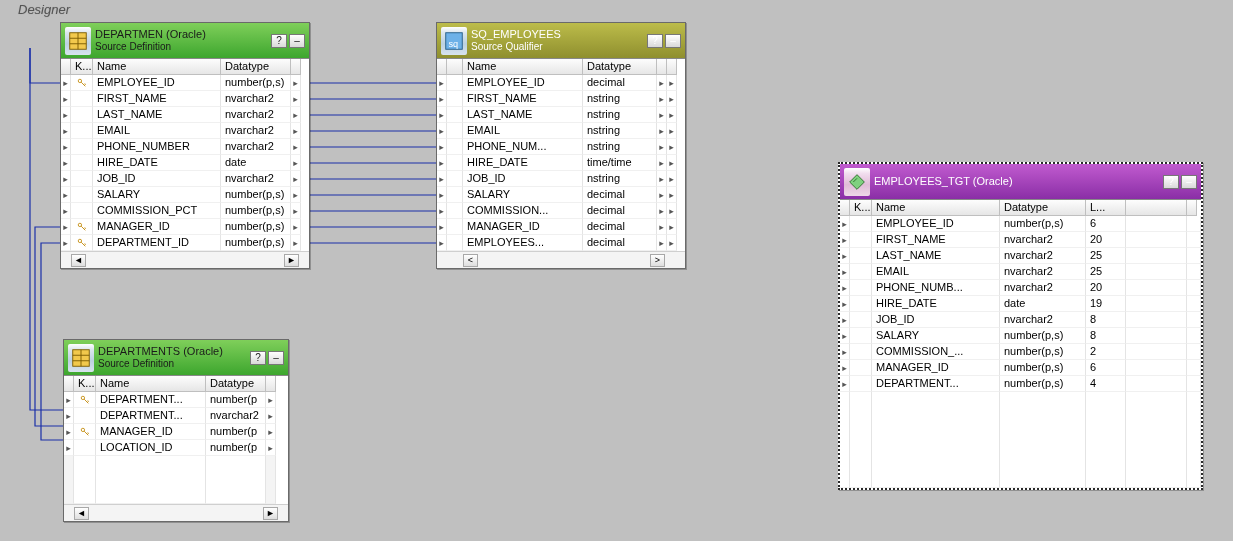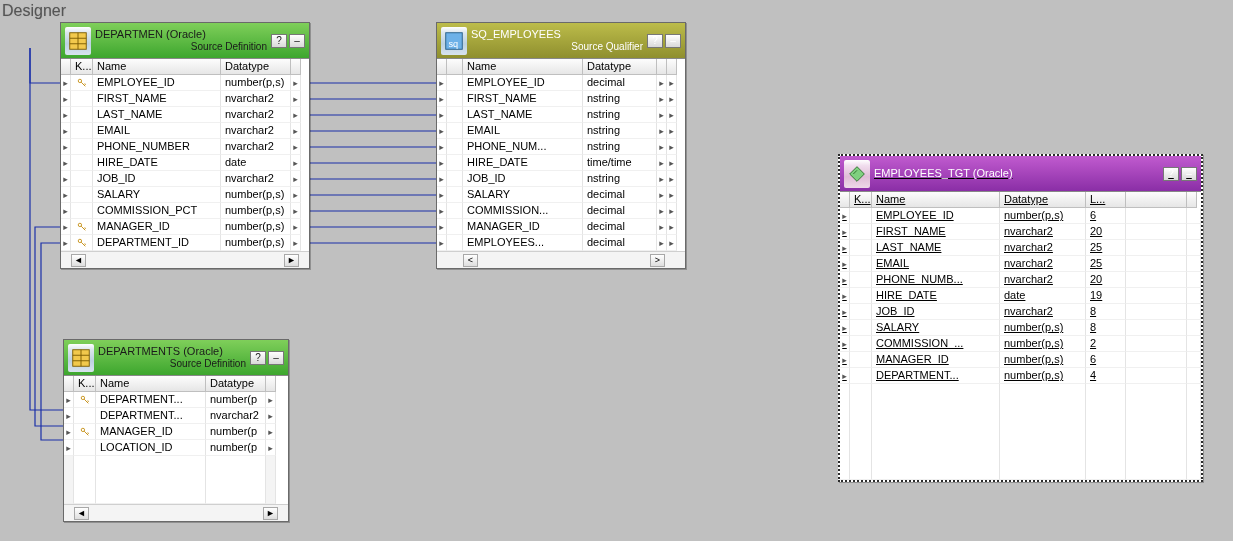--- a/index.html
+++ b/index.html
@@ -9,24 +9,25 @@
     font-family: Tahoma, Arial, sans-serif;
     font-size: 11px;
     position: relative;
     width: 1233px;
     height: 541px;
     overflow: hidden;
   }
   .designer-label {
     position: absolute;
     top: 2px;
-    left: 2px;
-    font-size: 16px;
+    left: 18px;
+    font-size: 13px;
     color: #555;
     text-shadow: 0 0 1px rgba(0,0,0,0.2);
+    font-style: italic;
   }
   svg.links {
     position: absolute;
     top: 0;
     left: 0;
     pointer-events: none;
   }
   .pane {
     position: absolute;
     border: 1px solid #6a6a6a;
@@ -50,21 +51,21 @@
     background: linear-gradient(#fff, #dce6ee 20%, #bcd1e0 60%, #d8e3ee);
     display: flex;
     align-items: center;
     justify-content: center;
     flex-shrink: 0;
   }
   .titlebar-ico.tgt { background: linear-gradient(#fff, #f1ddee 20%, #e0bcd7 60%, #eed8e8); }
   .titlebar-ico svg { width: 22px; height: 22px; }
   .title-txt { flex: 1; line-height: 1.2; }
   .title-txt .t1 { font-weight: normal; }
-  .title-txt .t2 { font-weight: normal; font-size: 10px; text-align: right; }
+  .title-txt .t2 { font-weight: normal; font-size: 10px; }
   .title-btns { display: flex; gap: 2px; }
   .title-btns .btn {
     width: 16px; height: 14px;
     border: 1px solid #777;
     background: linear-gradient(#fff,#d9d9d9);
     font-size: 10px;
     line-height: 11px;
     text-align: center;
     cursor: pointer;
   }
@@ -497,21 +498,21 @@
   </div>
   <div class="scrollfoot">
     <div style="width:10px;"></div>
     <div class="sb">◄</div>
     <div class="track"></div>
     <div class="sb">►</div>
     <div style="width:10px;"></div>
   </div>
 </div>
 
-<div class="pane tgt" style="left:838px; top:154px; width:365px;text-decoration:underline;">
+<div class="pane tgt" style="left:838px; top:162px; width:365px;">
   <div class="titlebar theme-purple">
     <div class="titlebar-ico tgt">
       <svg viewBox="0 0 24 24">
           <path d="M4 12 L12 4 L20 12 L12 20 Z" fill="#7fd07f" stroke="#2a6d2a"></path>
           <path d="M8 12 L12 8" stroke="#2a6d2a"></path>
         </svg>
     </div>
     <div class="title-txt">
       <div class="t1">EMPLOYEES_TGT (Oracle)</div>
     </div>

